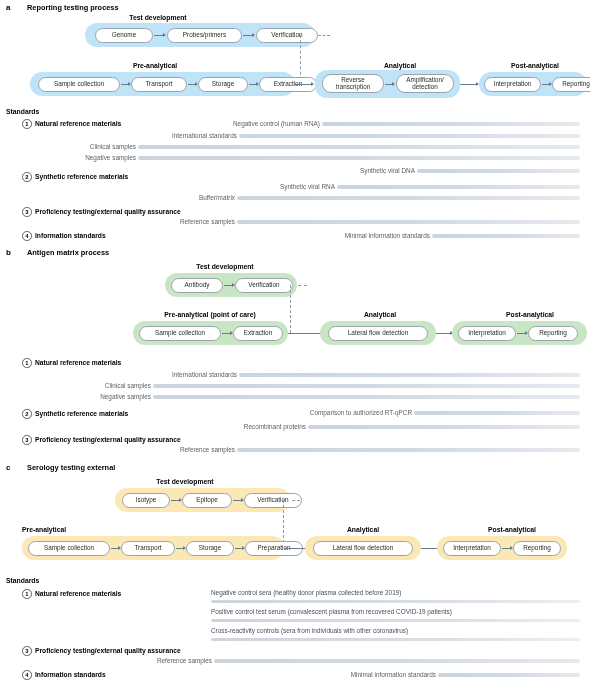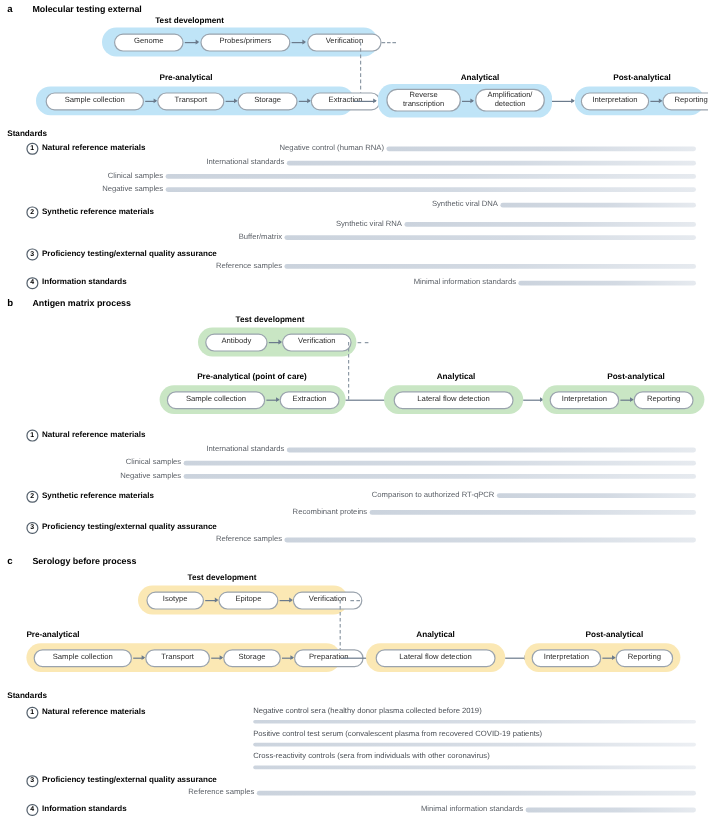--- a/index.html
+++ b/index.html
@@ -61,21 +61,21 @@
   .c-text{position:absolute;font-size:6.4px;color:#4a4f56;white-space:nowrap;}
   .c-rule{position:absolute;height:3.2px;border-radius:2px;
        background:linear-gradient(90deg,#ccd4de 0%, #d8dee6 60%, #eceff3 100%);}
 </style>
 </head>
 <body>
 
 <div class="panel" style="top:0;height:245px;">
 
   <div class="panel-letter" style="top:3px;">a</div>
-  <div class="panel-title" style="top:3px;">Molecular testing external</div>
+  <div class="panel-title" style="top:3px;">Reporting testing process</div>
 
   <div class="band-label" style="top:14px;left:103px;width:110px;">Test development</div>
   <div class="band blue" style="top:23px;left:85px;width:230px;">
     <div class="pill" style="position:absolute;left:10px;width:58px;">Genome</div>
     <div class="pill" style="position:absolute;left:82px;width:75px;">Probes/primers</div>
     <div class="pill" style="position:absolute;left:171px;width:62px;">Verification</div>
     <div class="arrow" style="left:69px;top:11.5px;width:11px;"></div>
     <div class="arrow" style="left:158px;top:11.5px;width:11px;"></div>
   </div>
   <div class="dashed-h" style="top:35px;left:318px;width:12px;"></div>
@@ -200,21 +200,21 @@
 
   <div class="num-badge" style="top:190px;">3</div>
   <div class="std-label" style="top:191px;">Proficiency testing/external quality assurance</div>
   <div class="bar-text" style="top:201px;right:355px;">Reference samples</div>
   <div class="bar" style="top:203px;left:237px;width:343px;"></div>
 </div>
 
 <div class="panel" style="top:460px;height:225px;">
 
   <div class="panel-letter" style="top:3px;">c</div>
-  <div class="panel-title" style="top:3px;">Serology before process</div>
+  <div class="panel-title" style="top:3px;">Serology testing external</div>
 
   <div class="band-label" style="top:18px;left:130px;width:110px;">Test development</div>
   <div class="band yellow" style="top:28px;left:115px;width:175px;">
     <div class="pill" style="position:absolute;left:7px;width:48px;">Isotype</div>
     <div class="pill" style="position:absolute;left:67px;width:50px;">Epitope</div>
     <div class="pill" style="position:absolute;left:129px;width:58px;">Verification</div>
     <div class="arrow" style="left:56px;top:11.5px;width:10px;"></div>
     <div class="arrow" style="left:118px;top:11.5px;width:10px;"></div>
   </div>
   <div class="dashed-h" style="top:40px;left:292px;width:8px;"></div>

